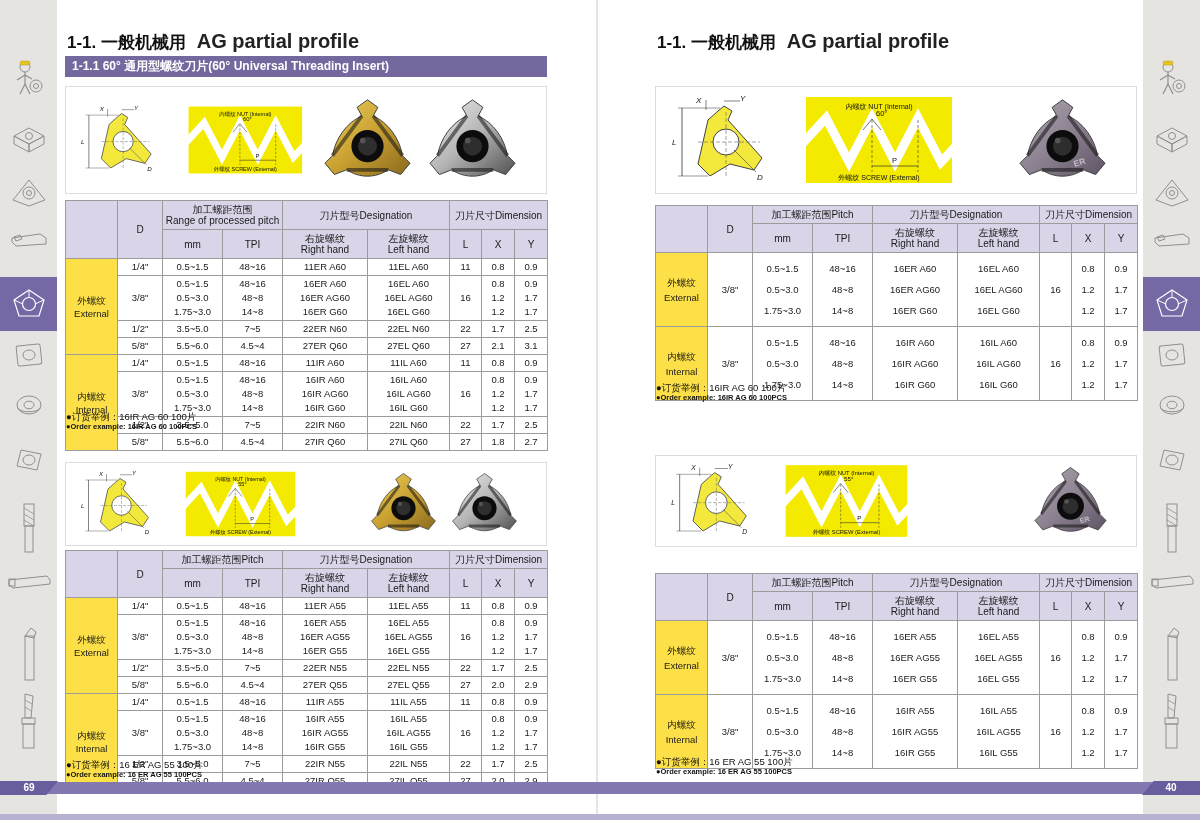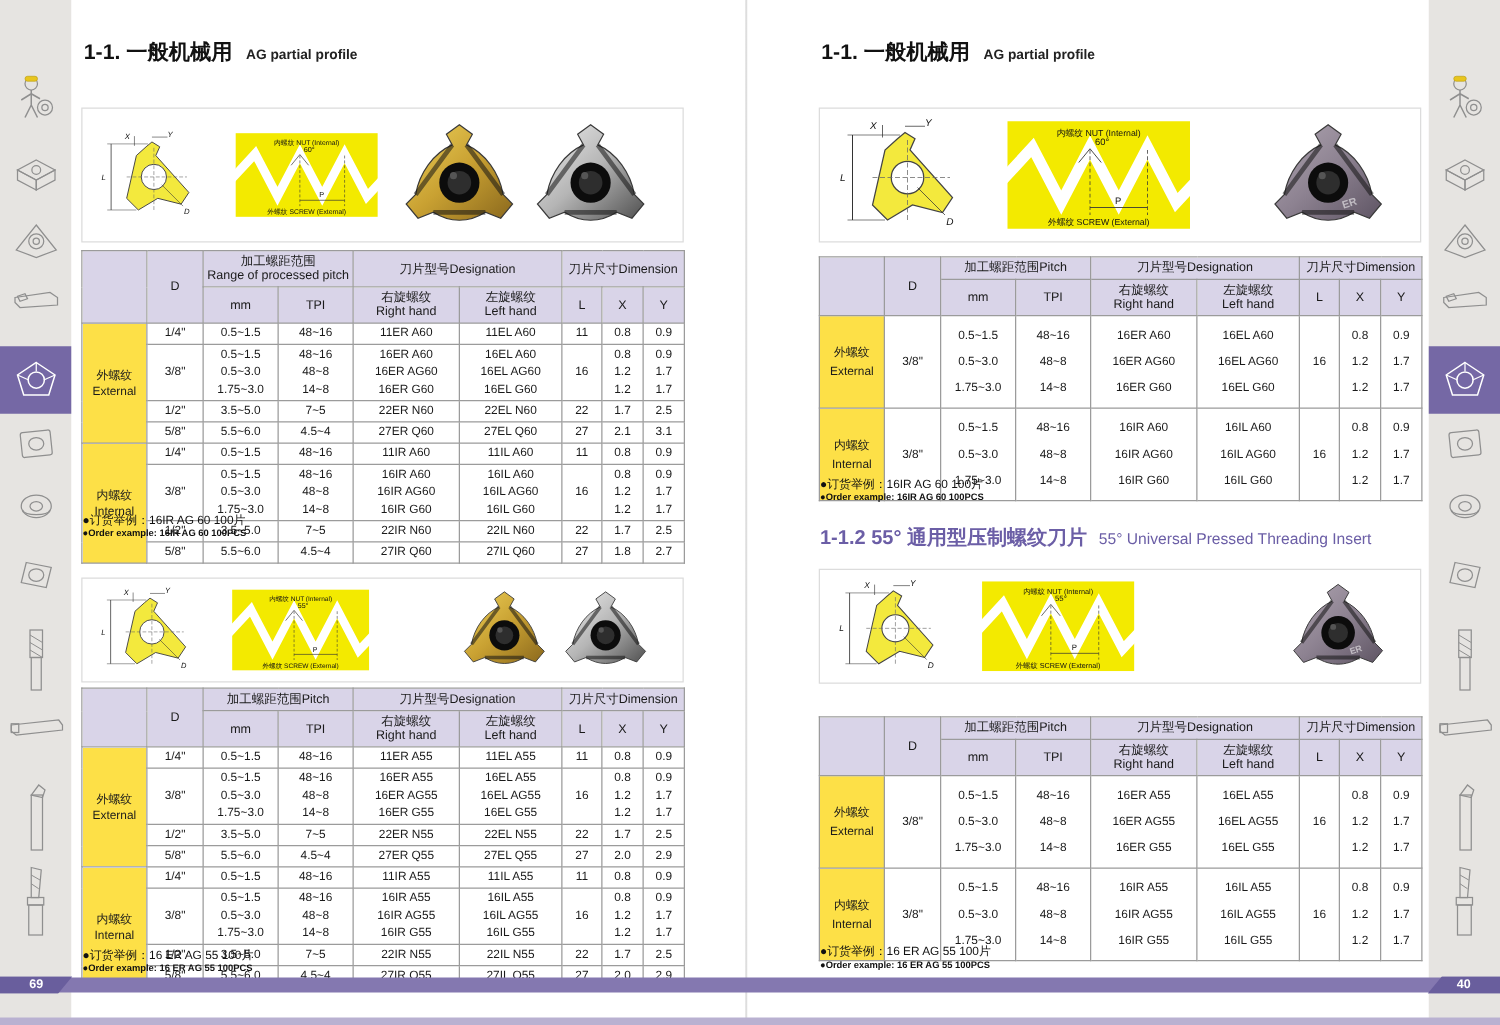--- a/index.html
+++ b/index.html
@@ -9,21 +9,21 @@
   
   .sidebar{position:absolute;top:0;width:57px;height:816px;background:#e6e4e1;}
   .sidebar.left{left:0;}
   .sidebar.right{right:0;}
   .sb-item{position:absolute;left:0;width:57px;display:flex;justify-content:center;align-items:center;color:#8f8f8f;}
   .sb-item.active{background:#7568a5;color:#fff;height:54px;}
 
   
   .page{position:absolute;top:0;width:500px;height:820px;}
   .page-title{position:absolute;font-weight:bold;font-size:17px;color:#111;white-space:nowrap;}
-  .page-title .t-en{font-size:11px;color:#222;margin-left:6px;}
+  .page-title .t-en{font-size:20px;color:#222;margin-left:6px;}
   .banner{position:absolute;width:482px;height:21px;background:#75689f;color:#fff;font-weight:bold;
           font-size:12px;line-height:21px;padding-left:7px;box-sizing:border-box;white-space:nowrap;}
   .figure-box{position:absolute;width:482px;border:1px solid #dcdcdc;background:#fff;box-sizing:border-box;
               display:flex;align-items:center;gap:16px;padding:0 12px;}
   .photos{margin-left:auto;display:flex;align-items:center;gap:10px;margin-right:14px;}
 
   
   .cat{border-collapse:collapse;width:482px;table-layout:fixed;}
   .cat th,.cat td{border:1px solid #9b9b9b;text-align:center;padding:1px 0;font-weight:normal;
                   font-size:9.5px;color:#1a1a1a;overflow:hidden;}
@@ -249,20 +249,21 @@
           <rect x="6" y="32" width="11" height="24" fill="none" stroke="currentColor" stroke-width="1"></rect>
         </svg>
       </div>
     </div>
 
   <div class="page" style="left:65px">
     <div class="page-title" style="left:2px;top:30px">
       <span class="t-zh">1-1. 一般机械用</span>
       <span class="t-en">AG partial profile</span>
     </div>
+    <div class="banner" style="left:0;top:56px">1-1.1 60° 通用型螺纹刀片(60° Universal Threading Insert)</div>
     <div class="figure-box" style="left:0;top:86px;height:108px">
         <svg width="120" height="96" viewBox="0 0 120 96">
     <polygon points="56,14 64,19 60,28 94,66 86,78 62,72 42,84 30,72 40,28 50,19" fill="#f3e93d" stroke="#444" stroke-width="1"></polygon>
     <circle cx="58" cy="50" r="13" fill="#fff" stroke="#444" stroke-width="1"></circle>
     <line x1="30" y1="50" x2="92" y2="50" stroke="#666" stroke-width="0.6" stroke-dasharray="4 2"></line>
     <line x1="58" y1="20" x2="58" y2="84" stroke="#666" stroke-width="0.6" stroke-dasharray="4 2"></line>
     <line x1="14" y1="16" x2="14" y2="84" stroke="#333" stroke-width="0.8"></line>
     <line x1="10" y1="16" x2="52" y2="16" stroke="#333" stroke-width="0.5"></line>
     <line x1="10" y1="84" x2="40" y2="84" stroke="#333" stroke-width="0.5"></line>
     <text x="4" y="53" font-size="8" fill="#111" font-style="italic">L</text>
@@ -986,25 +987,20 @@
                 <div>1.7</div>
               </td>
             </tr>
           </tbody>
         </table>
       </div>
     <div class="order" style="left:1px;top:382px">
       <div class="o-zh">●订货举例：16IR AG 60  100片</div>
       <div class="o-en">●Order example: 16IR AG 60 100PCS</div>
     </div>
-    <div class="sec2" style="left:1px;top:420px">
-      <span class="s-head">1-1.2 55°</span>
-      <span class="s-zh">通用型压制螺纹刀片</span>
-      <span class="s-en">55° Universal Pressed Threading Insert</span>
-    </div>
     <div class="figure-box" style="left:0;top:455px;height:92px">
         <svg width="100" height="80" viewBox="0 0 120 96">
     <polygon points="56,14 64,19 60,28 94,66 86,78 62,72 42,84 30,72 40,28 50,19" fill="#f3e93d" stroke="#444" stroke-width="1"></polygon>
     <circle cx="58" cy="50" r="13" fill="#fff" stroke="#444" stroke-width="1"></circle>
     <line x1="30" y1="50" x2="92" y2="50" stroke="#666" stroke-width="0.6" stroke-dasharray="4 2"></line>
     <line x1="58" y1="20" x2="58" y2="84" stroke="#666" stroke-width="0.6" stroke-dasharray="4 2"></line>
     <line x1="14" y1="16" x2="14" y2="84" stroke="#333" stroke-width="0.8"></line>
     <line x1="10" y1="16" x2="52" y2="16" stroke="#333" stroke-width="0.5"></line>
     <line x1="10" y1="84" x2="40" y2="84" stroke="#333" stroke-width="0.5"></line>
     <text x="4" y="53" font-size="8" fill="#111" font-style="italic">L</text>

